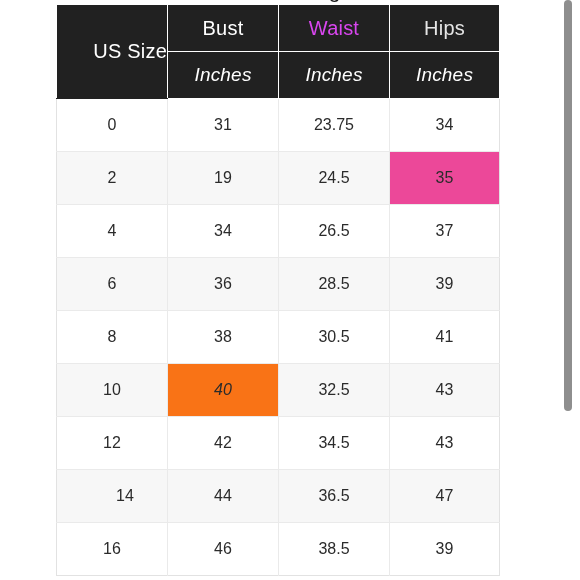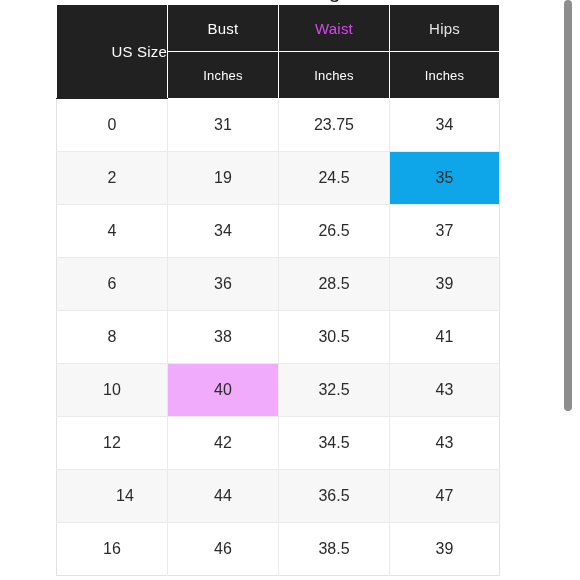--- a/index.html
+++ b/index.html
@@ -74,27 +74,27 @@
     vertical-align: middle;
     padding: 0;
     margin: 0;
   }
 
   
   th.hd {
     background: #212121;
     color: #ffffff;
     font-weight: 400;
-    font-size: 15px;
+    font-size: 20px;
     border: 1px solid #ffffff;
     height: 45px;
     letter-spacing: 0.2px;
   }
   th.hd-main { height: 46px; }
-  th.hd-sub  { height: 46px; font-size: 13px; }
+  th.hd-sub  { height: 46px; font-size: 19px; font-style: italic; }
   th.hd-rowspan {
     border-bottom: 1px solid #212121;
   }
 
   
   td.cell {
     height: 52px;
     font-size: 16px;
     color: #2b2b2b;
     border-right: 1px solid #eaeaea;
@@ -160,21 +160,21 @@
           <tr class="row even">
             <td class="cell">0</td>
             <td class="cell">31</td>
             <td class="cell">23.75</td>
             <td class="cell">34</td>
           </tr>
           <tr class="row odd">
             <td class="cell" style="background: rgb(247, 247, 247);">2</td>
             <td class="cell" style="background: rgb(247, 247, 247);">19</td>
             <td class="cell" style="background: rgb(247, 247, 247);">24.5</td>
-            <td class="cell" style="background: #0ea5e9;">35</td>
+            <td class="cell" style="background: #ec4899;">35</td>
           </tr>
           <tr class="row even">
             <td class="cell">4</td>
             <td class="cell">34</td>
             <td class="cell">26.5</td>
             <td class="cell">37</td>
           </tr>
           <tr class="row odd">
             <td class="cell" style="background: rgb(247, 247, 247);">6</td>
             <td class="cell" style="background: rgb(247, 247, 247);">36</td>
@@ -182,21 +182,21 @@
             <td class="cell" style="background: rgb(247, 247, 247);">39</td>
           </tr>
           <tr class="row even">
             <td class="cell">8</td>
             <td class="cell">38</td>
             <td class="cell">30.5</td>
             <td class="cell">41</td>
           </tr>
           <tr class="row odd">
             <td class="cell" style="background: rgb(247, 247, 247);">10</td>
-            <td class="cell" style="background: #f0abfc;">40</td>
+            <td class="cell" style="background: #f97316; font-style: italic;">40</td>
             <td class="cell" style="background: rgb(247, 247, 247);">32.5</td>
             <td class="cell" style="background: rgb(247, 247, 247);">43</td>
           </tr>
           <tr class="row even">
             <td class="cell">12</td>
             <td class="cell">42</td>
             <td class="cell">34.5</td>
             <td class="cell">43</td>
           </tr>
           <tr class="row odd">

